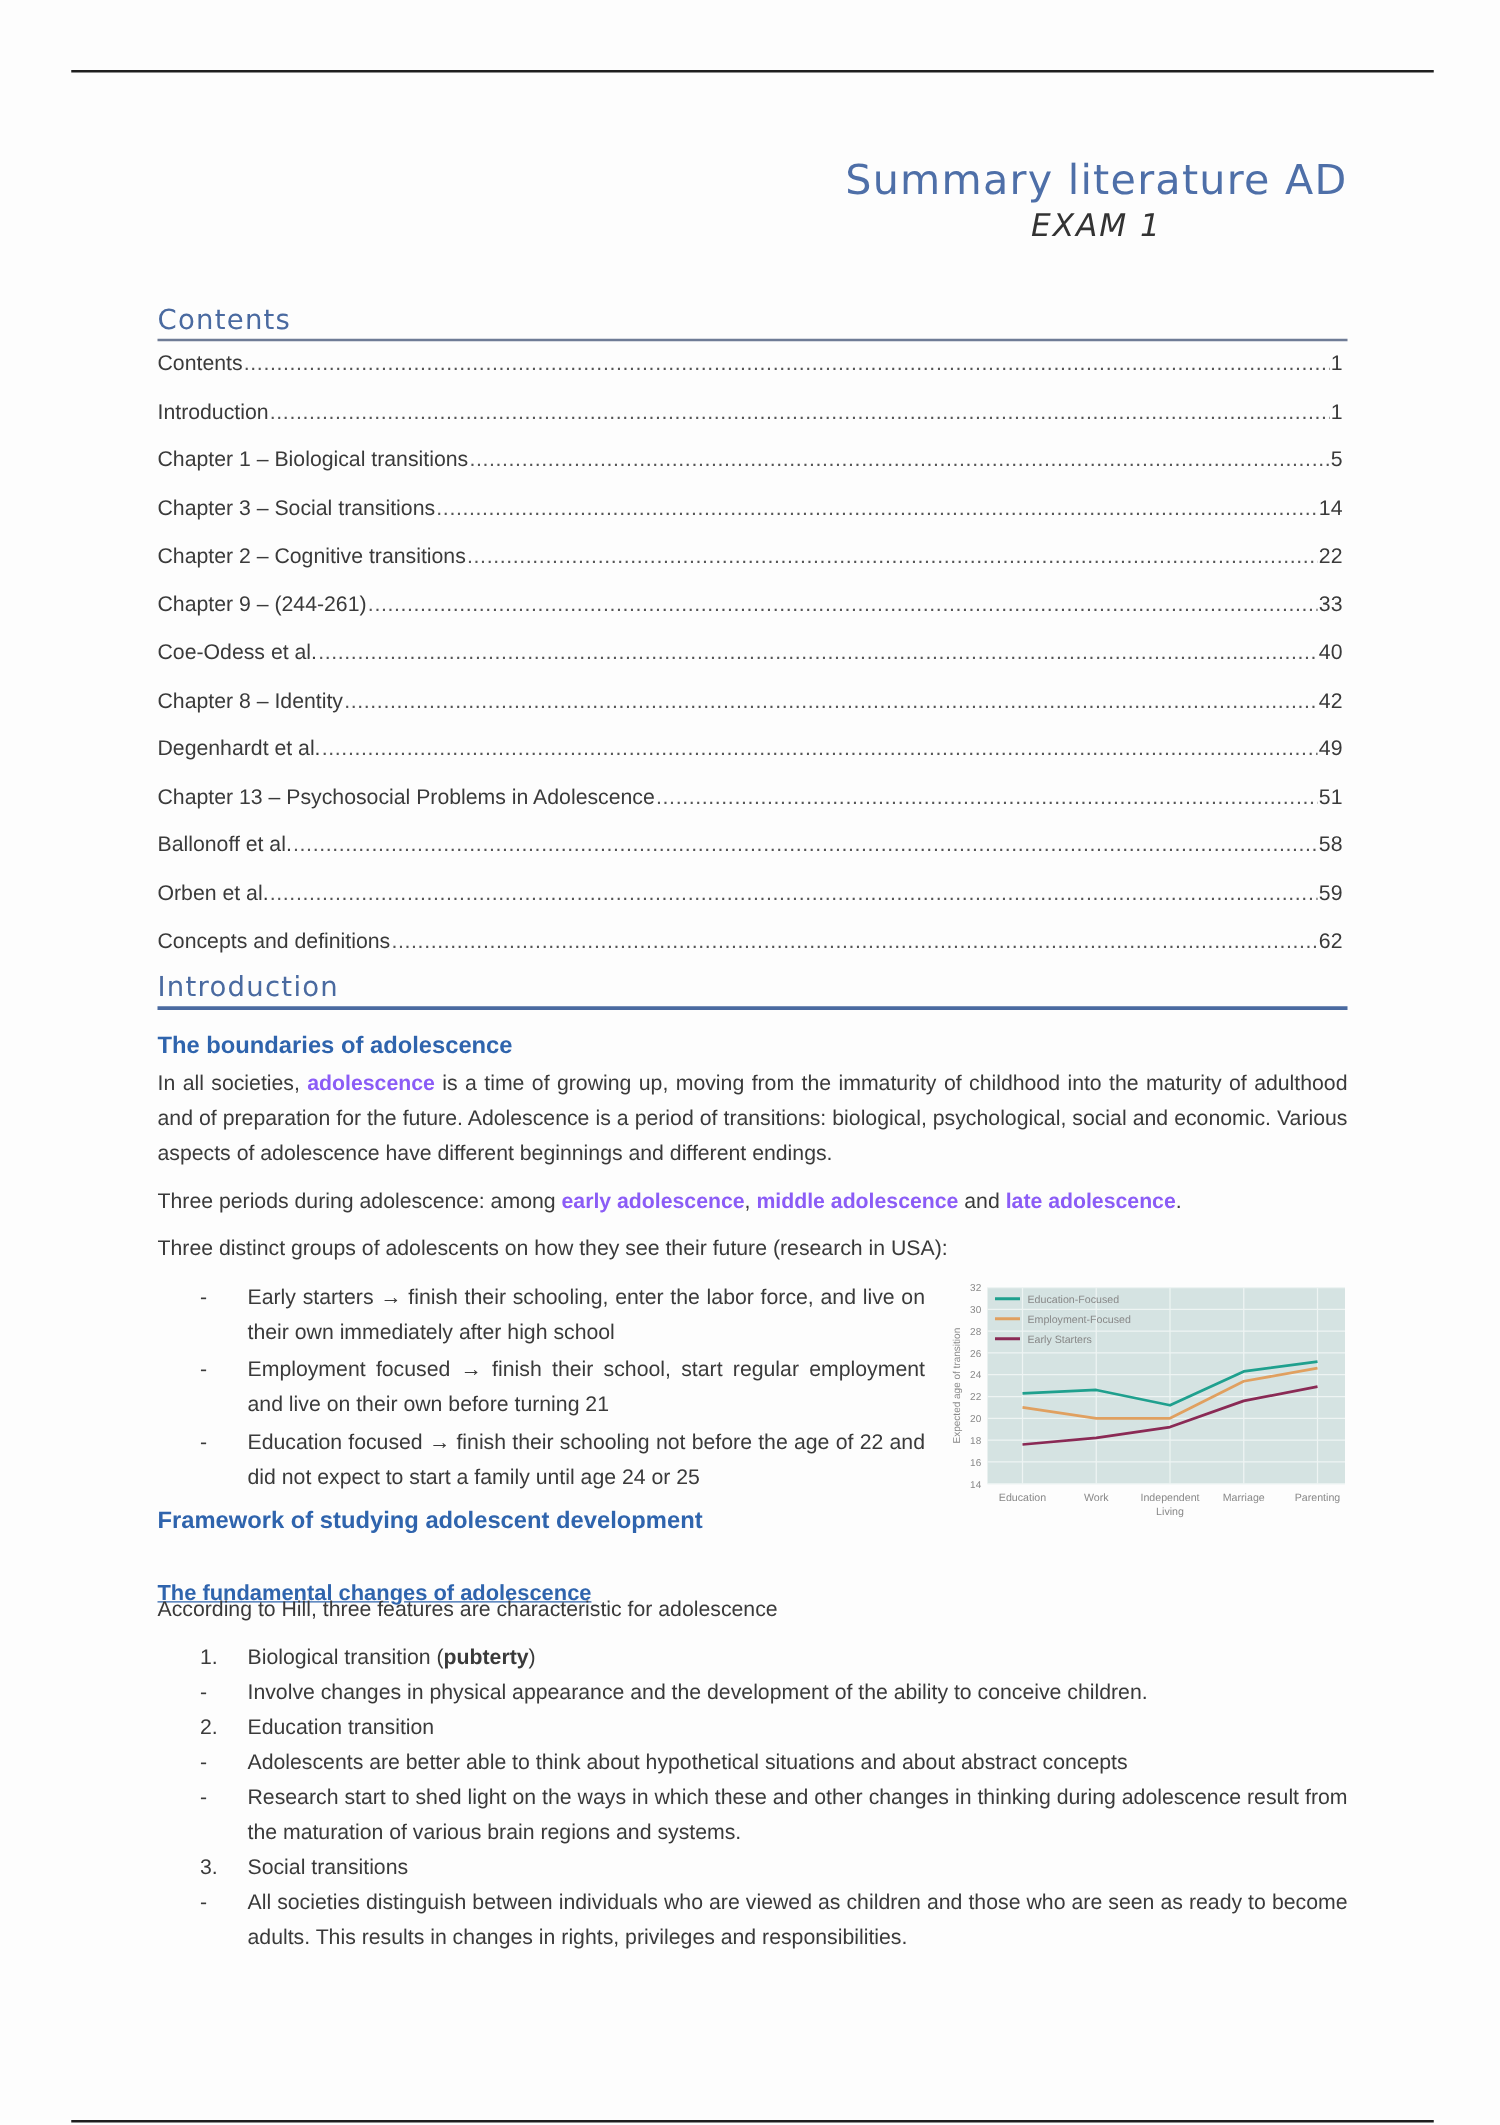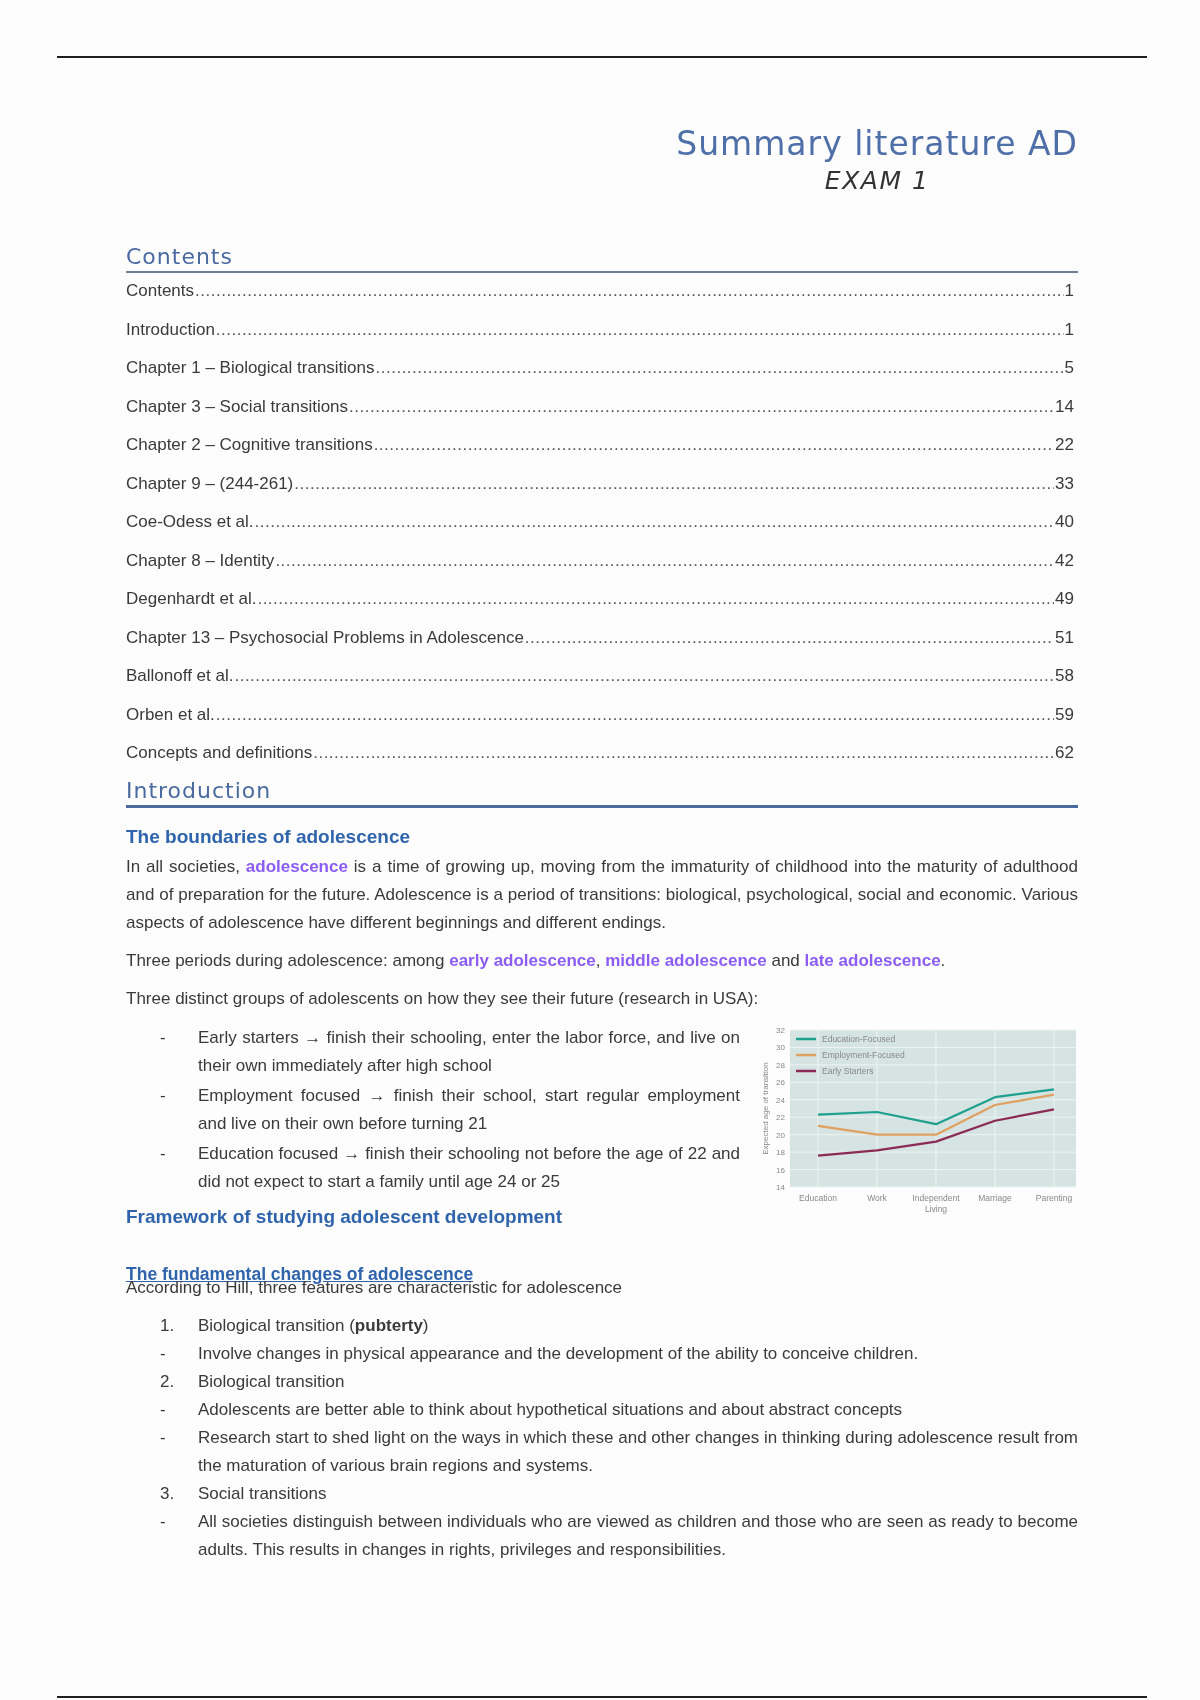--- a/index.html
+++ b/index.html
@@ -212,21 +212,21 @@
       <div class="item">
         <span class="mark">1.</span>
         <span class="text"><span>Biological transition (</span><b>pubterty</b><span>)</span></span>
       </div>
       <div class="item">
         <span class="mark">-</span>
         <span class="text"><span>Involve changes in physical appearance and the development of the ability to conceive children.</span></span>
       </div>
       <div class="item">
         <span class="mark">2.</span>
-        <span class="text"><span>Biological transition</span></span>
+        <span class="text"><span>Education transition</span></span>
       </div>
       <div class="item">
         <span class="mark">-</span>
         <span class="text"><span>Adolescents are better able to think about hypothetical situations and about abstract concepts</span></span>
       </div>
       <div class="item">
         <span class="mark">-</span>
         <span class="text"><span>Research start to shed light on the ways in which these and other changes in thinking during adolescence result from the maturation of various brain regions and systems.</span></span>
       </div>
       <div class="item">

